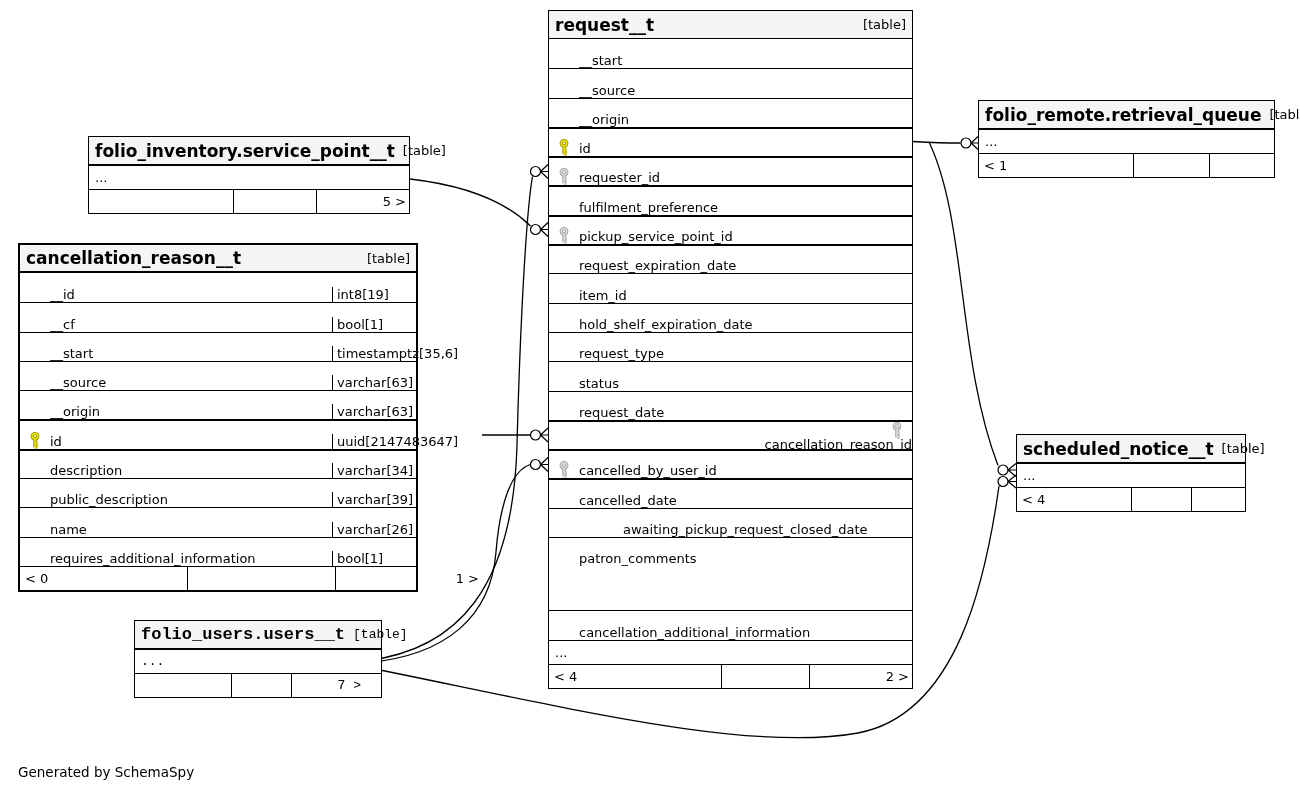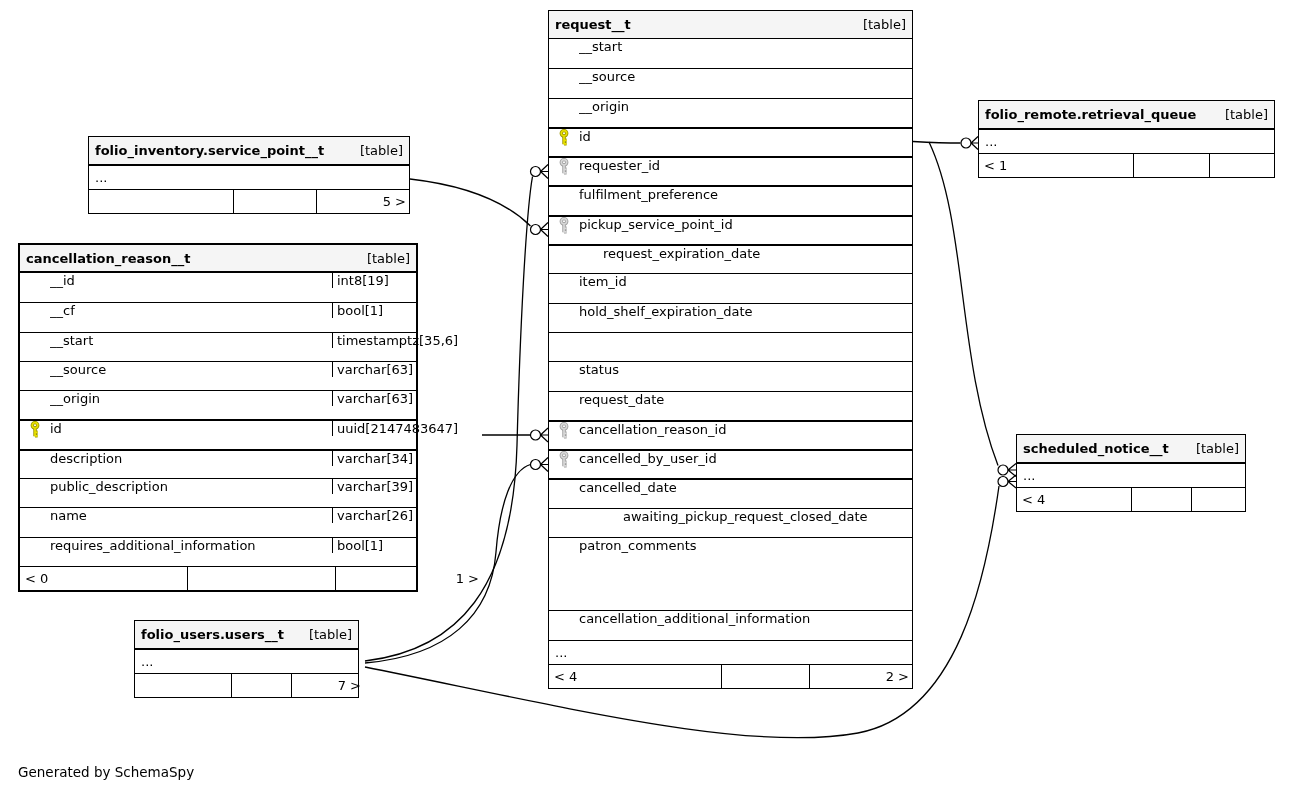--- a/index.html
+++ b/index.html
@@ -5,23 +5,23 @@
   html,body{margin:0;padding:0;background:#ffffff;}
   body{width:1300px;height:794px;position:relative;overflow:hidden;
        font-family:"DejaVu Sans","Liberation Sans",sans-serif;color:#000;}
   #canvas{position:absolute;inset:0;}
   #overlay{position:absolute;left:0;top:0;z-index:1;}
   .etable{position:absolute;background:#fff;border:1px solid #000;z-index:2;box-sizing:border-box;}
   .etable.bold{border-width:2.5px;}
   .t-header{background:#f5f5f5;display:flex;justify-content:space-between;align-items:center;
             height:28px;padding:0 6px;border-bottom:1px solid #000;box-sizing:border-box;}
   .bold .t-header{border-bottom-width:2px;}
-  .t-title{font-weight:bold;font-size:13px;white-space:nowrap;}
+  .t-title{font-weight:bold;font-size:17px;white-space:nowrap;}
   .t-tag{font-size:13px;white-space:nowrap;margin-left:8px;}
-  .t-row{display:flex;align-items:flex-start;height:29.3px;border-top:1px solid #000;box-sizing:border-box;}
+  .t-row{display:flex;align-items:flex-end;height:29.3px;border-top:1px solid #000;box-sizing:border-box;}
   .t-row:first-of-type{border-top:none;}
   .keyslot{width:30px;display:flex;align-items:center;justify-content:center;flex:none;}
   .colname{font-size:13px;display:flex;align-items:center;white-space:nowrap;overflow:hidden;}
   .coltype{font-size:13px;display:flex;align-items:center;border-left:1px solid #000;
            padding-left:4px;white-space:nowrap;box-sizing:border-box;flex:1;}
   .t-ellipsis{height:24px;border-top:1px solid #000;display:flex;align-items:center;
               padding-left:6px;font-size:13px;box-sizing:border-box;}
   .t-footer{display:flex;border-top:1px solid #000;height:24px;box-sizing:border-box;}
   .t-footer .fcell{display:flex;align-items:center;font-size:13px;box-sizing:border-box;
                    padding:0 5px;white-space:nowrap;}
@@ -142,50 +142,51 @@
             </g>
     <g stroke="#d8d8d8" stroke-width="1.7" fill="none">
               <circle cx="6" cy="4.3" r="2.7"></circle>
               <path d="M6 7.3 V15.3 M6 11.3 h2.6 M6 14.8 h2.6"></path>
             </g>
   </svg>
         </span>
         <span class="colname" style="flex:1;">pickup_service_point_id</span>
 
       </div>
-      <div class="t-row" style="border-top-width:2px;gap:24px;">
+      <div class="t-row" style="border-top-width:2px;">
         <span class="keyslot"></span>
         <span class="colname" style="flex:1;">request_expiration_date</span>
 
       </div>
       <div class="t-row" style="border-top-width:1px;">
         <span class="keyslot"></span>
         <span class="colname" style="flex:1;">item_id</span>
 
       </div>
       <div class="t-row" style="border-top-width:1px;">
         <span class="keyslot"></span>
         <span class="colname" style="flex:1;">hold_shelf_expiration_date</span>
 
       </div>
       <div class="t-row" style="border-top-width:1px;">
         <span class="keyslot"></span>
+        <span class="colname" style="flex:1;">request_type</span>
 
       </div>
       <div class="t-row" style="border-top-width:1px;">
         <span class="keyslot"></span>
         <span class="colname" style="flex:1;">status</span>
 
       </div>
       <div class="t-row" style="border-top-width:1px;">
         <span class="keyslot"></span>
         <span class="colname" style="flex:1;">request_date</span>
 
       </div>
-      <div class="t-row" style="border-top-width:2px;">
+      <div class="t-row" style="border-top-width:2px;flex-direction:column;">
         <span class="keyslot">
           <svg width="12" height="17" viewBox="0 0 12 17">
     <g stroke="#9e9e9e" stroke-width="3.4" fill="none">
               <circle cx="6" cy="4.3" r="2.7"></circle>
               <path d="M6 7.3 V15.3 M6 11.3 h2.6 M6 14.8 h2.6"></path>
             </g>
     <g stroke="#d8d8d8" stroke-width="1.7" fill="none">
               <circle cx="6" cy="4.3" r="2.7"></circle>
               <path d="M6 7.3 V15.3 M6 11.3 h2.6 M6 14.8 h2.6"></path>
             </g>
@@ -314,21 +315,21 @@
       <span class="t-title">folio_inventory.service_point__t</span>
       <span class="t-tag">[table]</span>
       </div>
       <div class="t-ellipsis" style="border-top-width:1px;">...</div>
       <div class="t-footer">
         <span class="fcell" style="width:144px;flex:none;"></span>
         <span class="fcell" style="width:83px;flex:none;"></span>
         <span class="fcell right" style="width:95px;flex:none;">5 &gt;</span>
       </div>
     </div>
-  <div class="etable" style="left: 134px; top: 620px; width: 225px;">
+  <div class="etable" style="left: 134px; top: 620px; width: 248px; font-family: Liberation Mono, monospace;">
       <div class="t-header">
       <span class="t-title">folio_users.users__t</span>
       <span class="t-tag">[table]</span>
       </div>
       <div class="t-ellipsis" style="border-top-width:1px;">...</div>
       <div class="t-footer">
         <span class="fcell" style="width:96px;flex:none;"></span>
         <span class="fcell" style="width:60px;flex:none;"></span>
         <span class="fcell right" style="width:75px;flex:none;">7 &gt;</span>
       </div>

